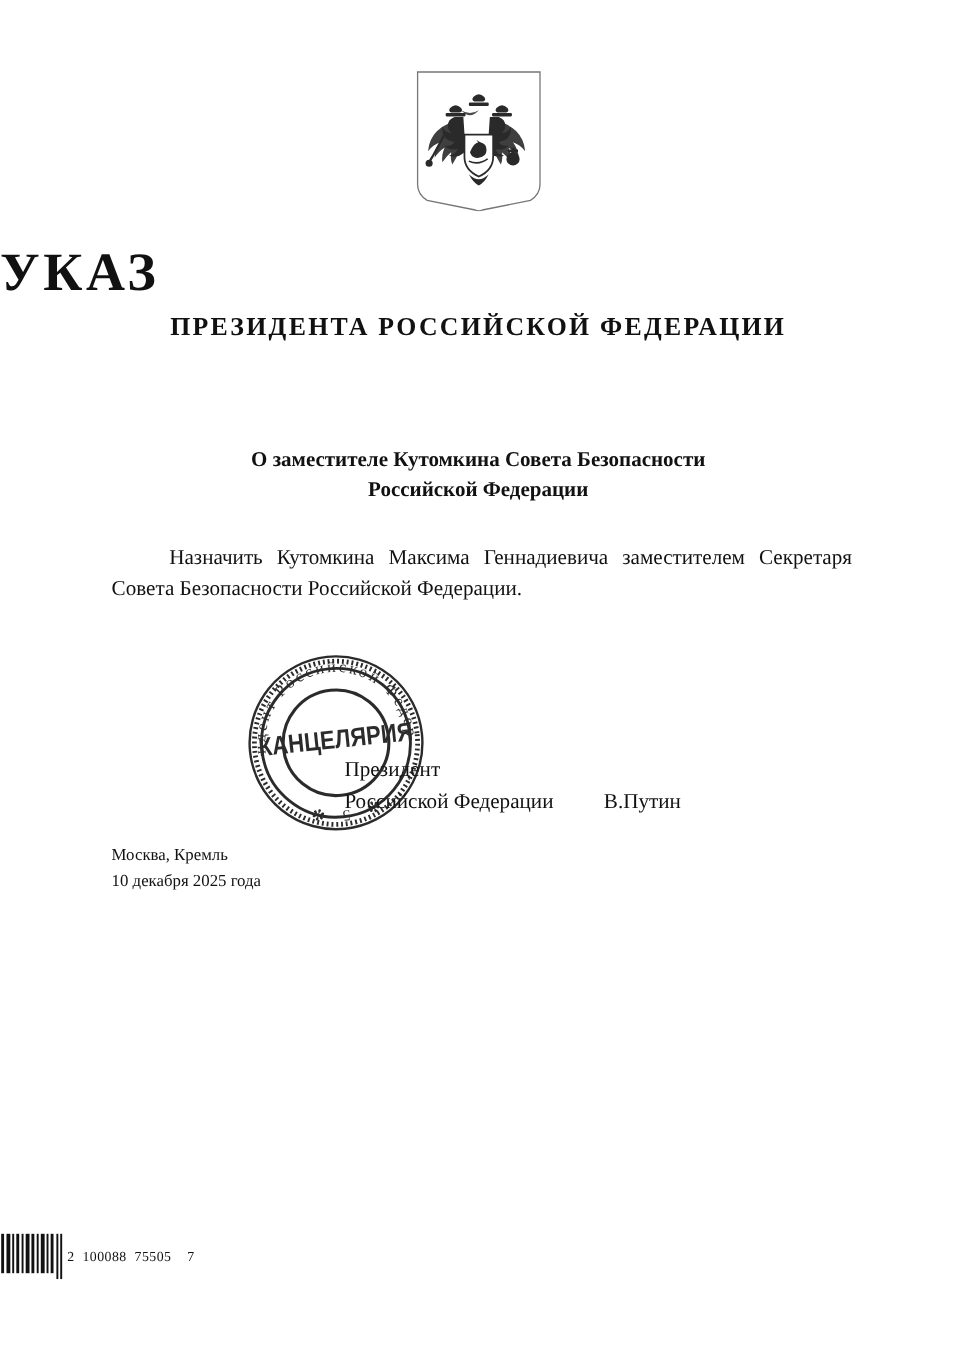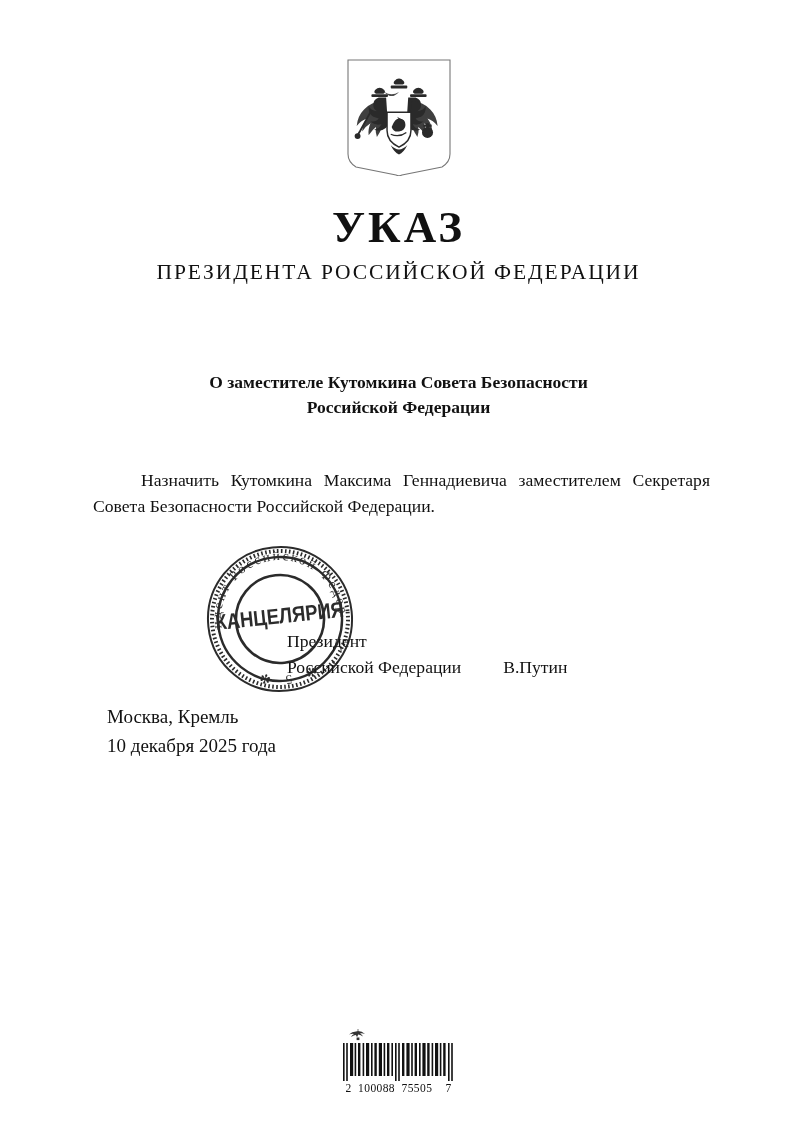--- a/index.html
+++ b/index.html
@@ -36,33 +36,32 @@
     width: 108px;
     height: 118px;
   }
   .shield svg { display: block; }
 
   
   .title-ukaz {
     position: absolute;
     left: 0; right: 0;
     top: 205px;
-    text-align: center;
     font-size: 45px;
     font-weight: bold;
     letter-spacing: 3px;
     line-height: 1;
   }
   .title-sub {
     position: absolute;
     left: 0; right: 0;
     top: 262px;
     text-align: center;
     font-size: 21.5px;
-    font-weight: normal;
+    font-weight: bold;
     letter-spacing: 1.9px;
     line-height: 1;
   }
 
   
   .subject {
     position: absolute;
     left: 120px;
     width: 557px;
     top: 370px;
@@ -76,21 +75,20 @@
   .body-text {
     position: absolute;
     left: 93px;
     width: 617px;
     top: 452px;
     font-size: 17.6px;
     line-height: 1.47;
     text-align: justify;
     text-indent: 48px;
     text-justify: inter-word;
-    margin-top: 16px;
   }
 
   
   .signature {
     position: absolute;
     left: 287px;
     top: 628px;
     font-size: 17.6px;
     line-height: 1.5;
     white-space: nowrap;
@@ -108,33 +106,33 @@
     width: 154px;
     height: 154px;
     transform: rotate(-6deg);
     opacity: 0.92;
   }
   .stamp svg { display: block; overflow: visible; }
 
   
   .docmeta {
     position: absolute;
-    left: 107px;
+    left: 93px;
     top: 703px;
-    font-size: 19px;
+    font-size: 14px;
     line-height: 1.52;
   }
 
   
   .barcode-area {
     position: absolute;
     left: 0; right: 0;
     top: 1028px;
     display: flex;
-    flex-direction: column;
+    flex-direction: row;
     align-items: center;
   }
   .barcode-emblem {
     width: 22px;
     height: 14px;
     margin-left: -82px;
     margin-bottom: 1px;
   }
   .barcode-bars {
     display: block;

